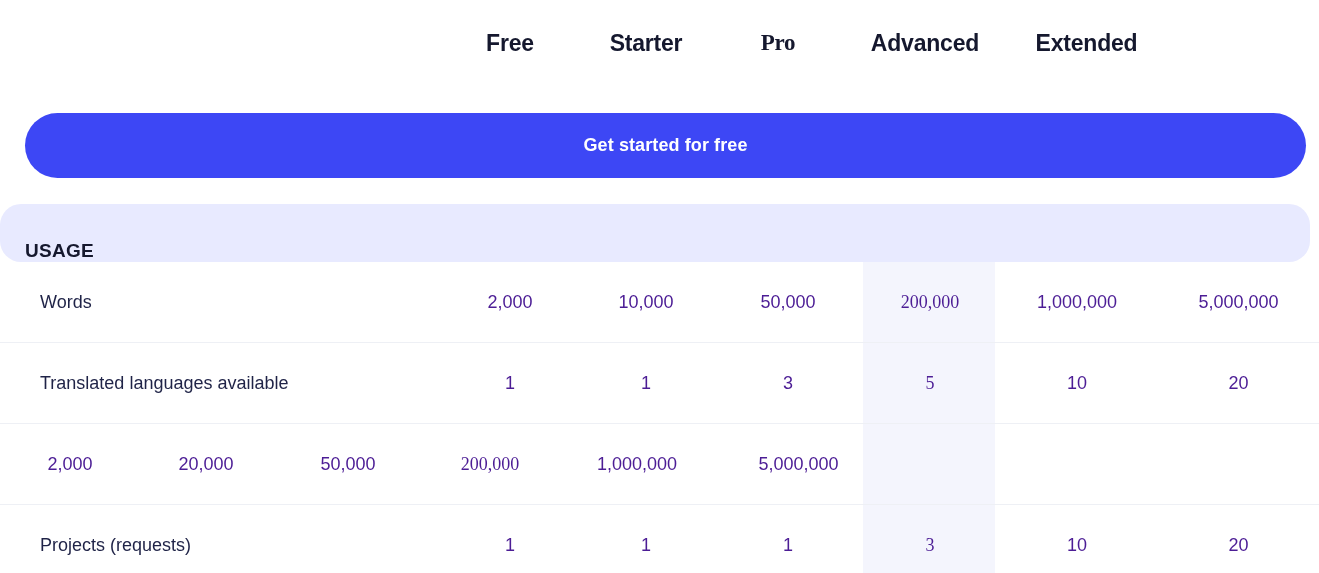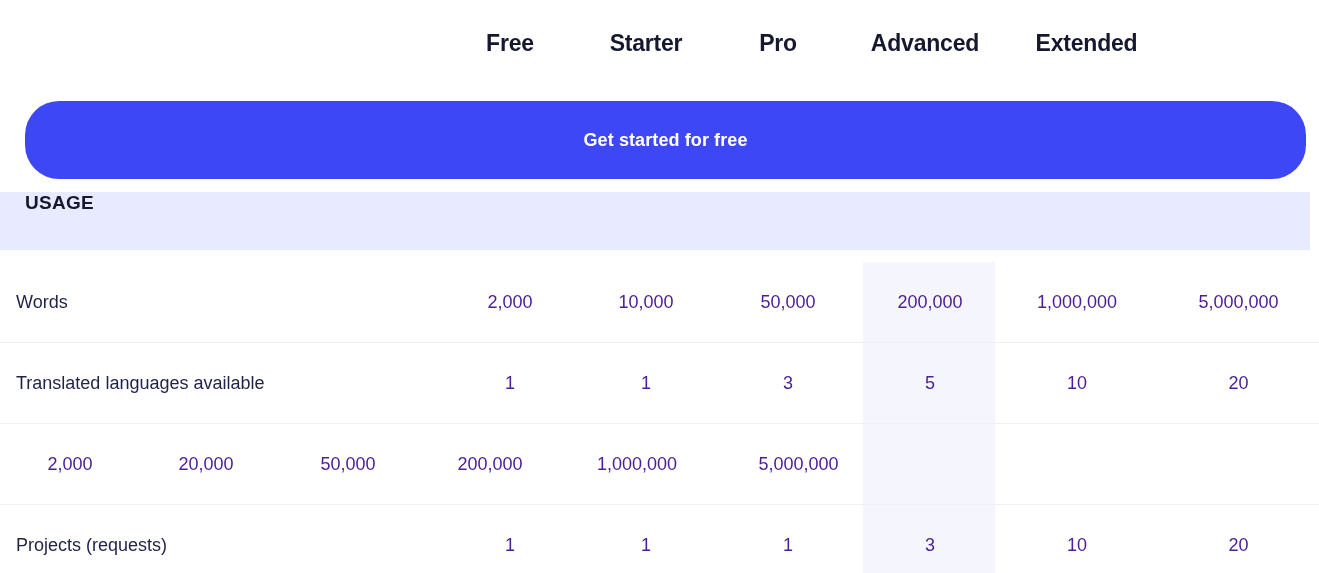--- a/index.html
+++ b/index.html
@@ -40,31 +40,31 @@
     align-items: center;
     justify-content: center;
     font-size: 23px;
     font-weight: bold;
     color: #15182e;
     letter-spacing: -0.2px;
   }
   .col-free      { flex: 0 0 140px; }
   .col-starter   { flex: 0 0 132px; }
   .col-business  { flex: 0 0 152px; }
-  .col-pro       { flex: 0 0 132px; }
+  .col-pro       { flex: 0 0 132px; font-family: Liberation Serif, serif; }
   .col-advanced  { flex: 0 0 162px; }
   .col-extended  { flex: 0 0 161px; }
 
   
   .cta-wrap {
     position: absolute;
-    top: 101px;
+    top: 113px;
     left: 25px;
     width: 1281px;
-    height: 78px;
+    height: 65px;
   }
   .cta-button {
     width: 100%;
     height: 100%;
     border: none;
     border-radius: 34px;
     background: #3d47f5;
     color: #ffffff;
     font-family: "Liberation Sans", sans-serif;
     font-size: 18px;
@@ -83,28 +83,29 @@
     top: 262px;
     width: 132px;
     height: 311px;
     background: #f4f5fd;
     z-index: 0;
   }
 
   
   .section-band {
     position: absolute;
-    top: 192px;
+    top: 204px;
     left: 0;
     width: 1310px;
     height: 58px;
     background: #e8eaff;
     display: flex;
-    align-items: flex-start;
+    align-items: flex-end;
     z-index: 1;
+    border-radius: 21px;
   }
   .section-title {
     padding-left: 25px;
     font-size: 19px;
     font-weight: bold;
     color: #15182e;
     letter-spacing: 0.3px;
   }
 
   
@@ -119,21 +120,21 @@
     display: flex;
     align-items: center;
     height: 81px;
     border-bottom: 1px solid #eef0f5;
   }
   .feature-row:last-child {
     border-bottom: none;
   }
   .feature-label {
     flex: 0 0 440px;
-    padding-left: 16px;
+    padding-left: 40px;
     font-size: 18px;
     color: #1f2347;
   }
   .feature-value {
     display: flex;
     align-items: center;
     justify-content: center;
     font-size: 18px;
     color: #4c1d95;
   }

